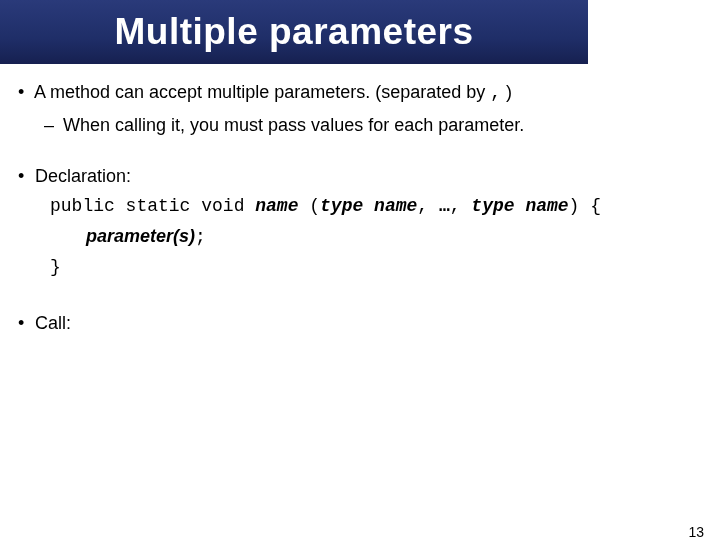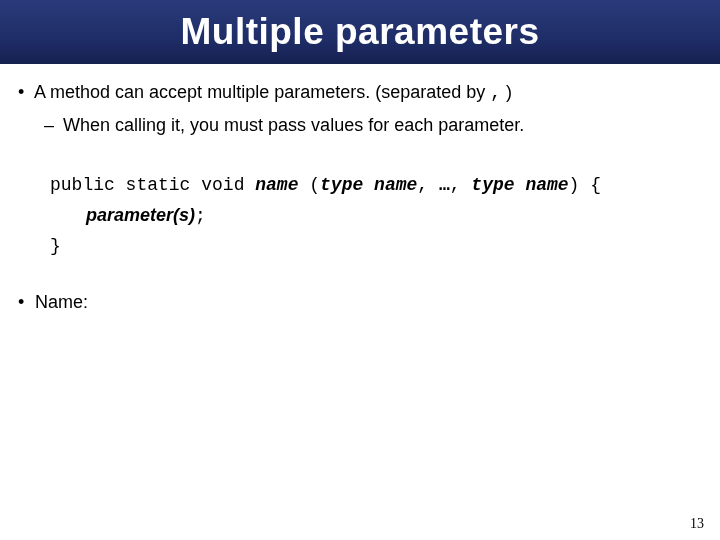--- a/index.html
+++ b/index.html
@@ -1,20 +1,20 @@
 <!DOCTYPE html>
 <html><head>
 <meta charset="utf-8">
 <style>
   * { margin: 0; padding: 0; box-sizing: border-box; }
   html, body { width: 720px; height: 540px; overflow: hidden; }
   body { font-family: Verdana, Tahoma, sans-serif; background: #fff; position: relative; }
 
   .title-bar {
-    width: 720px;
+    width: 588px;
     height: 64px;
     background: linear-gradient(#2a3a7a 0%, #1f2e68 60%, #162050 100%);
     display: flex;
     align-items: center;
     justify-content: center;
   }
   .title-text {
     color: #fff;
     font-size: 37px;
     font-weight: bold;
@@ -38,24 +38,23 @@
   .code-close { margin: 10px 0 0 32px; font-size: 18px; font-family: "Courier New", monospace; }
 
   .code-call { margin: 2px 0 0 32px; font-size: 18px; white-space: nowrap; }
 
   .bold { font-weight: bold; }
   .ital { font-style: italic; }
 
   .pagenum {
     position: absolute;
     right: 16px;
-    bottom: 8px;
+    bottom: 0;
     font-size: 14px;
     color: #000;
-    font-family: Liberation Serif, serif;
   }
 
   .spacer-sm { height: 30px; }
   .spacer-md { height: 36px; }
 </style>
 </head>
 <body>
 
 <div class="title-bar">
   <div class="title-text">Multiple parameters</div>
@@ -70,34 +69,38 @@
     <span>)</span>
   </div>
 
   <div class="bullet-l2">
     <span class="dash">–</span>
     <span>When calling it, you must pass values for each parameter.</span>
   </div>
 
   <div class="spacer-sm"></div>
 
+  <div class="bullet-l1">
+    <span class="dot">•</span>
+    <span>Declaration:</span>
+  </div>
 
   <div class="code-decl">
     <span class="mono">public static void </span><span class="mono bold ital">name</span><span class="mono"> (</span><span class="mono bold ital">type</span><span class="mono"> </span><span class="mono bold ital">name</span><span class="mono">, </span><span class="mono bold">…</span><span class="mono">, </span><span class="mono bold ital">type</span><span class="mono"> </span><span class="mono bold ital">name</span><span class="mono">)</span><span class="mono"> {</span>
   </div>
 
   <div class="code-stmt">
     <span>parameter(s)</span><span class="mono" style="font-weight:normal;font-style:normal">;</span>
   </div>
 
   <div class="code-close">}</div>
 
   <div class="spacer-md"></div>
 
   <div class="bullet-l1">
     <span class="dot">•</span>
-    <span>Name:</span>
+    <span>Call:</span>
   </div>
 
 
 </div>
 
 <div class="pagenum">13</div>
 
 </body></html>

